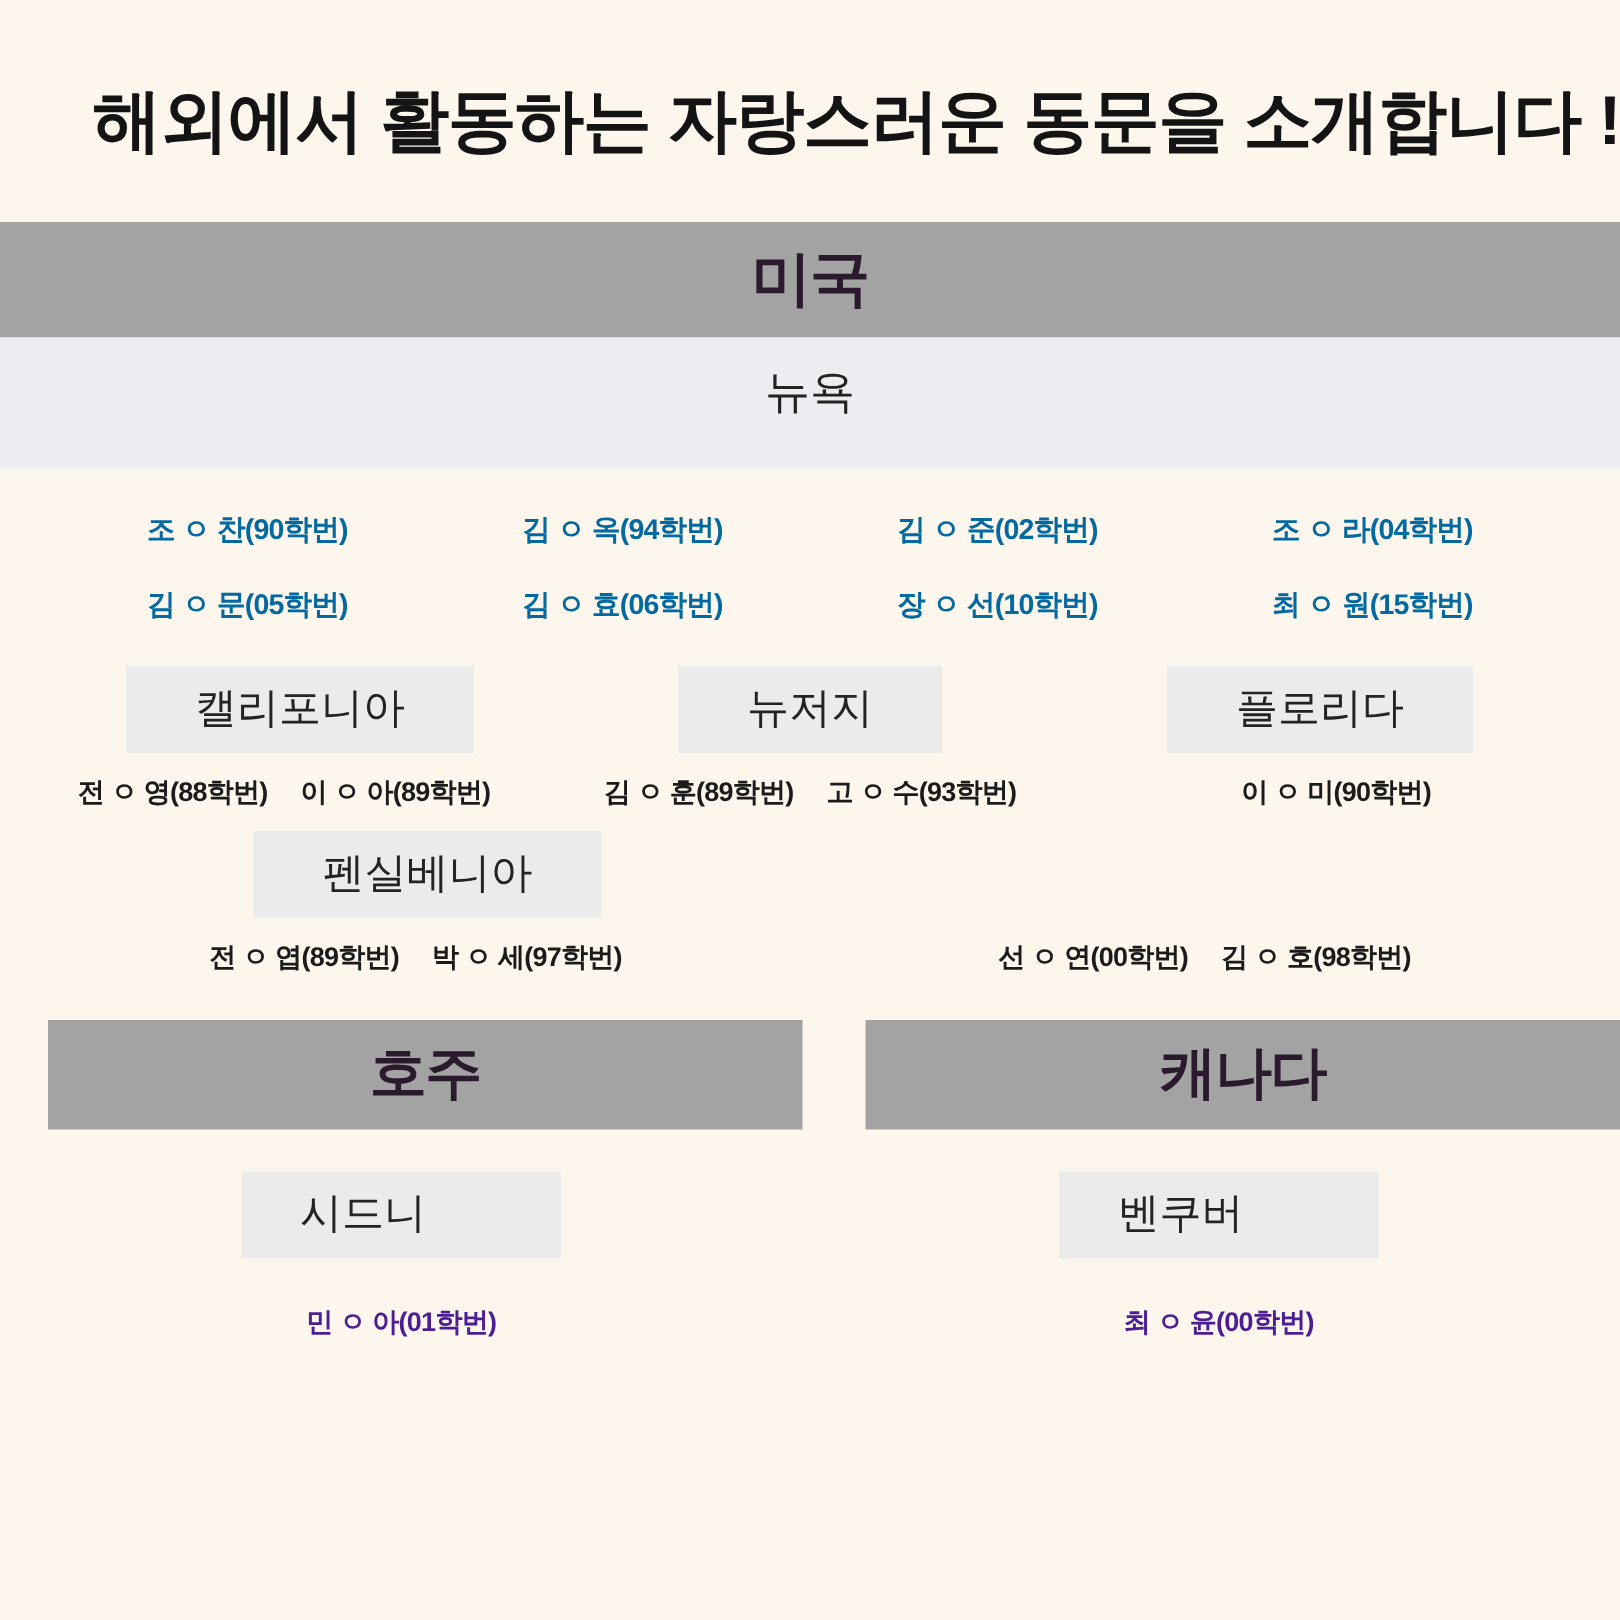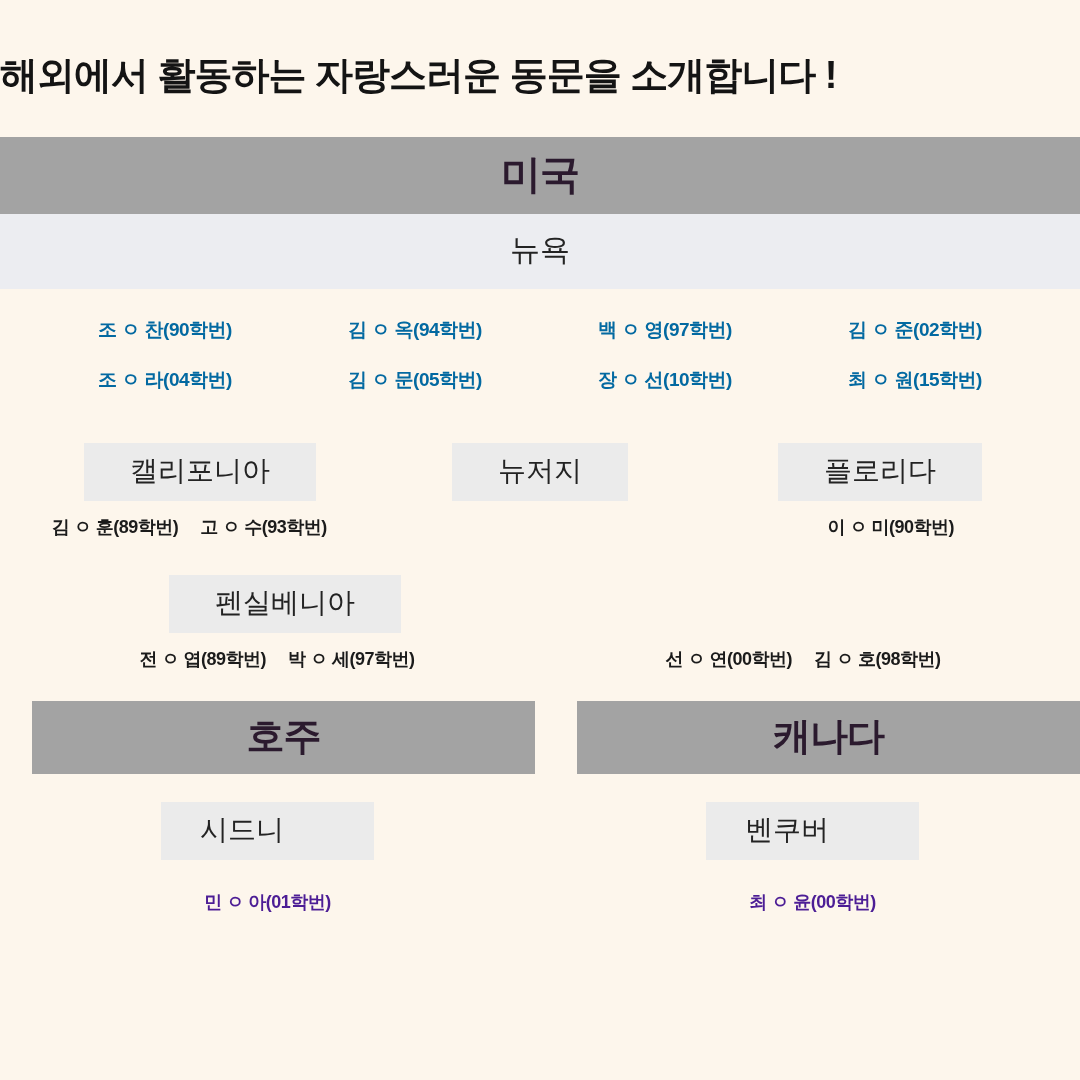--- a/index.html
+++ b/index.html
@@ -16,22 +16,22 @@
   }
   .page {
     position: relative;
     width: 1080px;
     height: 1080px;
     background: #fdf6ec;
   }
 
   
   .title {
-    text-align: left;
-    font-size: 38px;
+    text-align: right;
+    font-size: 46px;
     font-weight: bold;
     letter-spacing: -1px;
     color: #141414;
     padding: 50px 0 36px 0;
     border-radius: 22px;
   }
 
   
   .country-banner {
     background: #a3a3a3;
@@ -43,21 +43,21 @@
     padding: 10px 0 12px 0;
     box-sizing: border-box;
   }
 
   
   .city-band {
     background: #ecedf1;
     text-align: center;
     font-size: 30px;
     color: #232323;
-    padding: 16px 0 18px 0;
+    padding: 16px 0 30px 0;
   }
 
   
   .names-grid {
     display: flex;
     flex-wrap: wrap;
     padding: 16px 40px 6px 40px;
     box-sizing: border-box;
   }
   .names-grid .name {
@@ -77,21 +77,20 @@
     justify-content: space-between;
     padding: 10px 30px 0 30px;
     box-sizing: border-box;
   }
   .chip-row.three > .chip-cell { width: 33.33%; }
   .chip-row.two > .chip-cell { width: 50%; }
   .chip-cell {
     display: flex;
     justify-content: center;
     box-sizing: border-box;
-    margin-top: 22px;
   }
   .chip {
     background: #ebebeb;
     font-size: 28px;
     color: #232323;
     padding: 9px 46px 11px 46px;
     text-align: center;
     white-space: nowrap;
   }
 
@@ -156,40 +155,44 @@
 
   <div class="title">해외에서 활동하는 자랑스러운 동문을 소개합니다 !</div>
 
   <div class="country-banner">미국</div>
 
   <div class="city-band">뉴욕</div>
 
   <div class="names-grid">
     <div class="name">조 ㅇ 찬(90학번)</div>
     <div class="name">김 ㅇ 옥(94학번)</div>
-    <div class="name">백 ㅇ 영(97학번)</div>
     <div class="name">김 ㅇ 준(02학번)</div>
     <div class="name">조 ㅇ 라(04학번)</div>
     <div class="name">김 ㅇ 문(05학번)</div>
+    <div class="name">김 ㅇ 효(06학번)</div>
     <div class="name">장 ㅇ 선(10학번)</div>
     <div class="name">최 ㅇ 원(15학번)</div>
   </div>
 
   <div class="chip-row three">
     <div class="chip-cell">
       <div class="chip">캘리포니아</div>
     </div>
     <div class="chip-cell">
       <div class="chip">뉴저지</div>
     </div>
     <div class="chip-cell">
       <div class="chip">플로리다</div>
     </div>
   </div>
   <div class="chip-names-row three">
+    <div class="chip-names-cell">
+      <span class="name">전 ㅇ 영(88학번)</span>
+      <span class="name">이 ㅇ 아(89학번)</span>
+    </div>
     <div class="chip-names-cell">
       <span class="name">김 ㅇ 훈(89학번)</span>
       <span class="name">고 ㅇ 수(93학번)</span>
     </div>
     <div class="chip-names-cell">
       <span class="name">이 ㅇ 미(90학번)</span>
     </div>
   </div>
 
   <div class="chip-row two">

